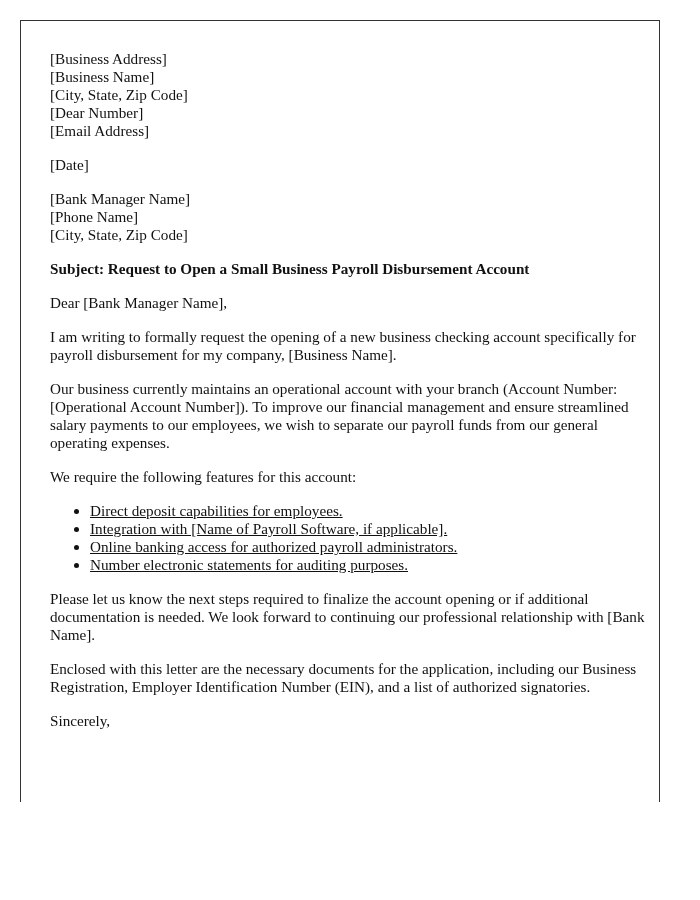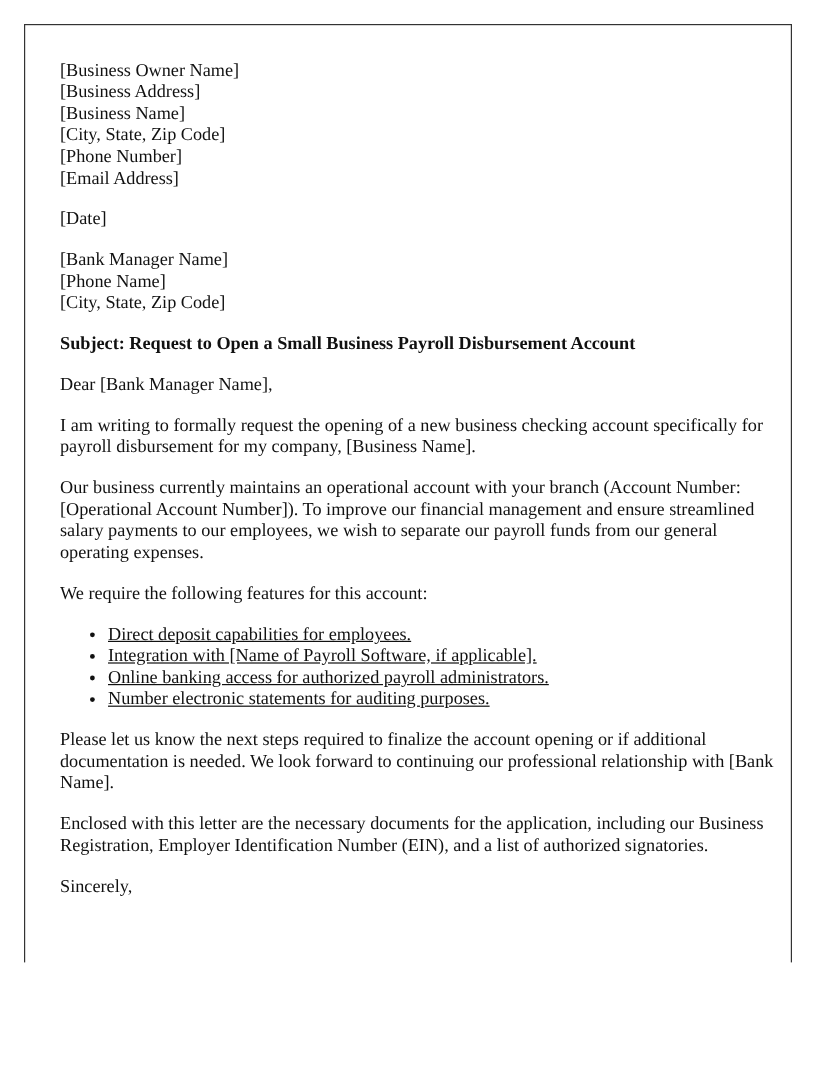--- a/index.html
+++ b/index.html
@@ -45,25 +45,24 @@
     }
     ul li { margin: 0; }
   </style>
 </head>
 <body>
 
 <div class="page">
   <div class="content">
 
     <div class="block">
-      <span class="line">[Business Owner Name]</span>
       <span class="line">[Business Address]</span>
       <span class="line">[Business Name]</span>
       <span class="line">[City, State, Zip Code]</span>
-      <span class="line">[Phone Number]</span>
+      <span class="line">[Dear Number]</span>
       <span class="line">[Email Address]</span>
     </div>
 
     <div class="block">
       <span class="line">[Date]</span>
     </div>
 
     <div class="block">
       <span class="line">[Bank Manager Name]</span>
       <span class="line">[Phone Name]</span>

